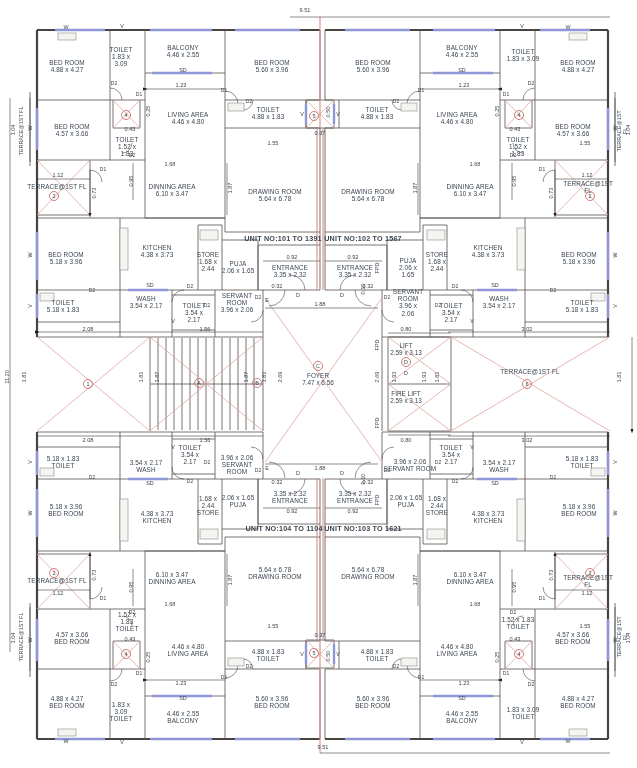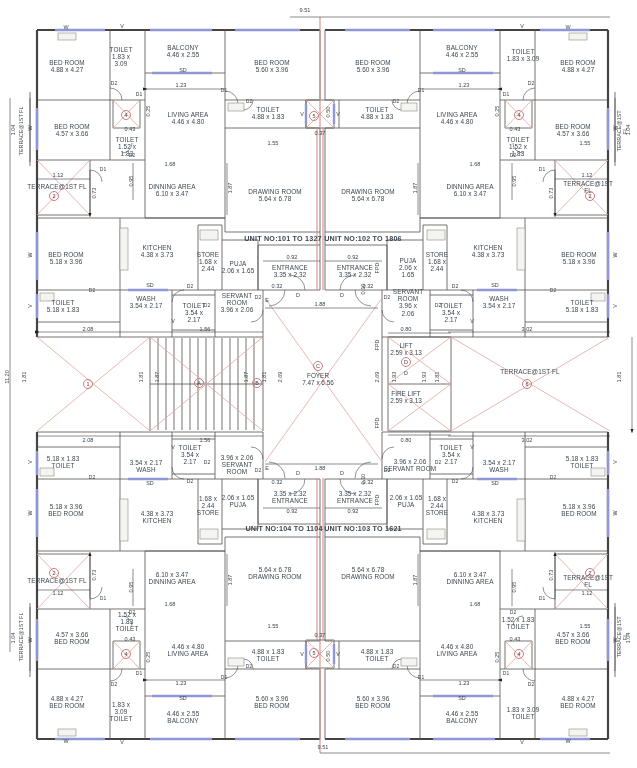--- a/index.html
+++ b/index.html
@@ -272,22 +272,22 @@
       <span class="room" style="left: 582px; top: 462px;">5.18 x 1.83
 TOILET</span>
       <span class="room" style="left: 499px; top: 466px;">3.54 x 2.17
 WASH</span>
       <span class="room" style="left: 451px; top: 455px;">TOILET
 3.54 x
 2.17</span>
       <span class="room" style="left: 410px; top: 465px;">3.96 x 2.06
 SERVANT ROOM</span>
       <span class="room" style="left: 588px; top: 581px;">TERRACE@1ST FL</span>
-      <span class="unit" style="left: 283px; top: 239px;">UNIT NO:101 TO 1327</span>
-      <span class="unit" style="left: 363px; top: 239px;">UNIT NO:102 TO 1806</span>
+      <span class="unit" style="left: 283px; top: 239px;">UNIT NO:101 TO 1391</span>
+      <span class="unit" style="left: 363px; top: 239px;">UNIT NO:102 TO 1567</span>
       <span class="unit" style="left: 363px; top: 529px;">UNIT NO:103 TO 1621</span>
       <span class="unit" style="left: 284px; top: 529px;">UNIT NO:104 TO 1104</span>
       <span class="core" style="left: 318px; top: 379px;">FOYER
 7.47 x 6.56</span>
       <span class="core" style="left: 406px; top: 349px;">LIFT
 2.59 x 3.13</span>
       <span class="core" style="left: 406px; top: 397px;">FIRE LIFT
 2.59 x 3.13</span>
       <span class="edge rot" style="left: 21px; top: 131px;">TERRACE@1ST FL</span>
       <span class="edge rot" style="left: 21px; top: 637px;">TERRACE@1ST FL</span>

